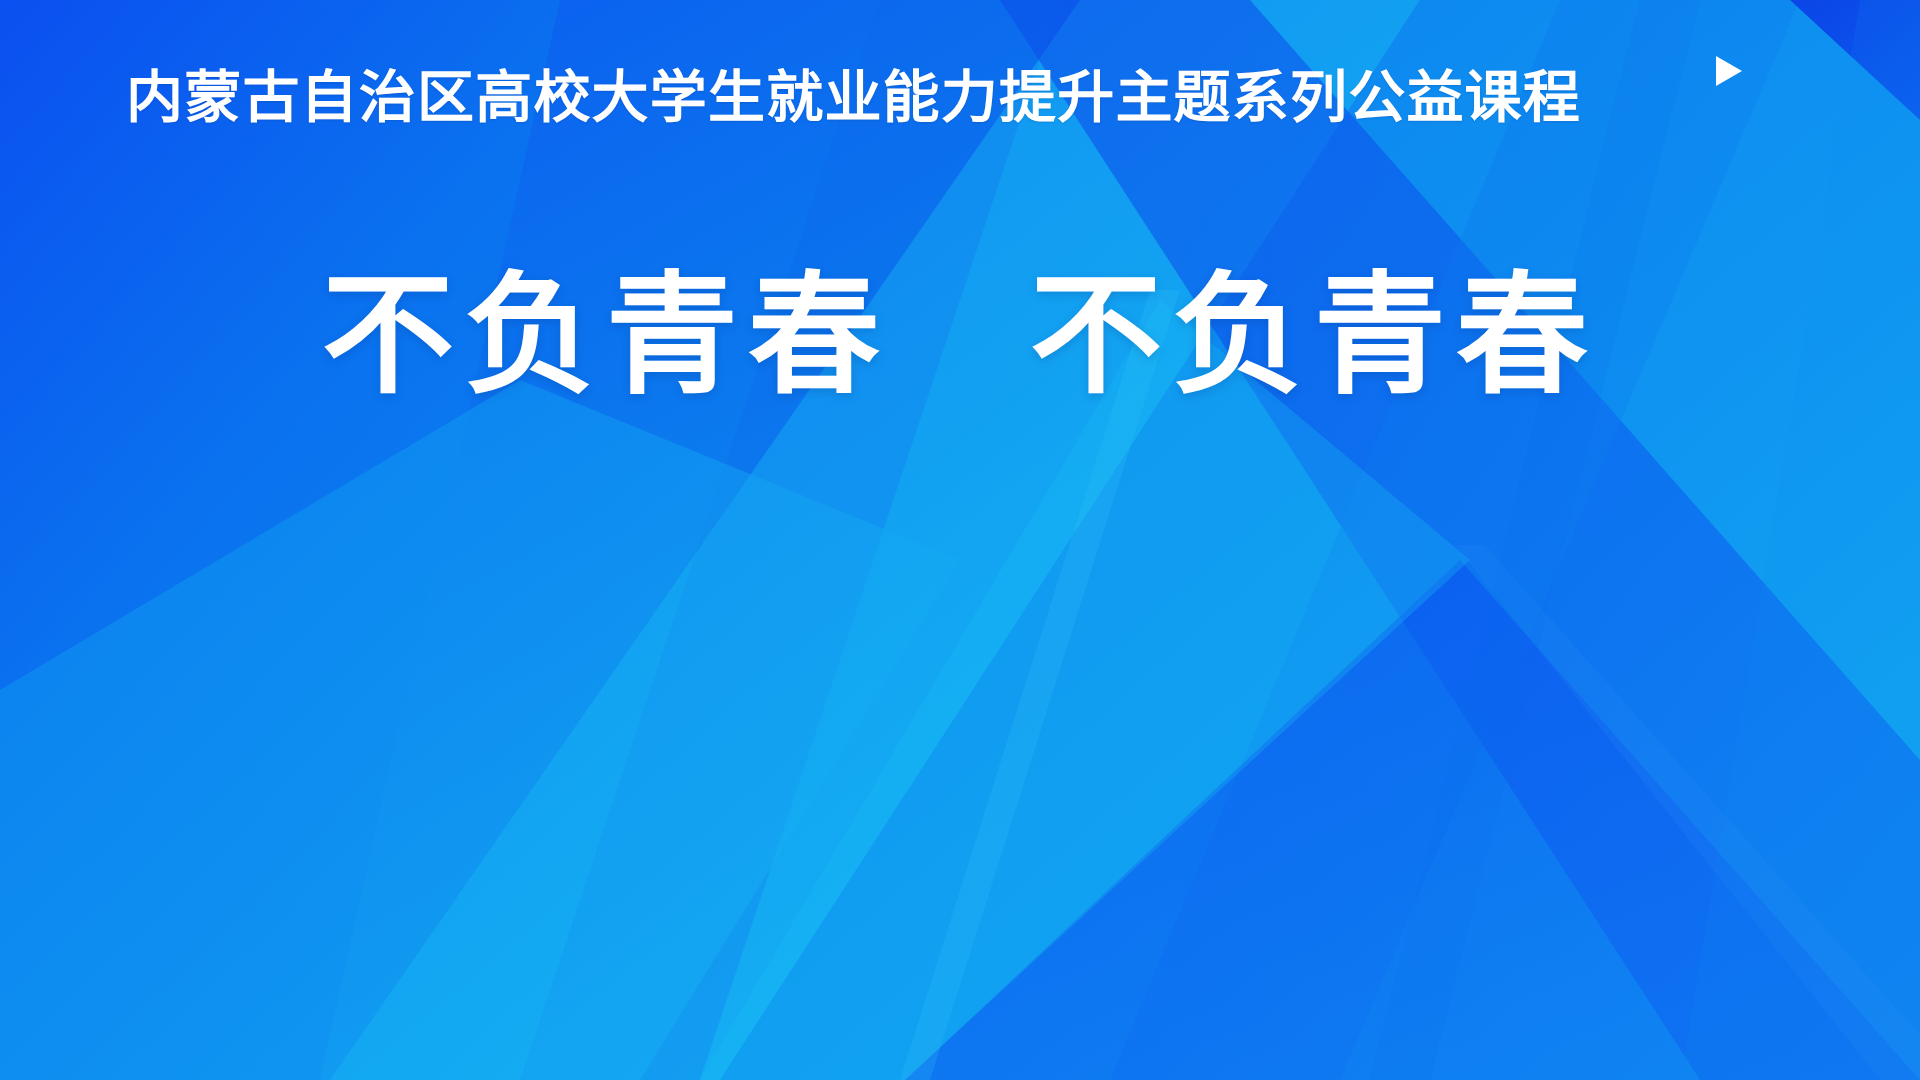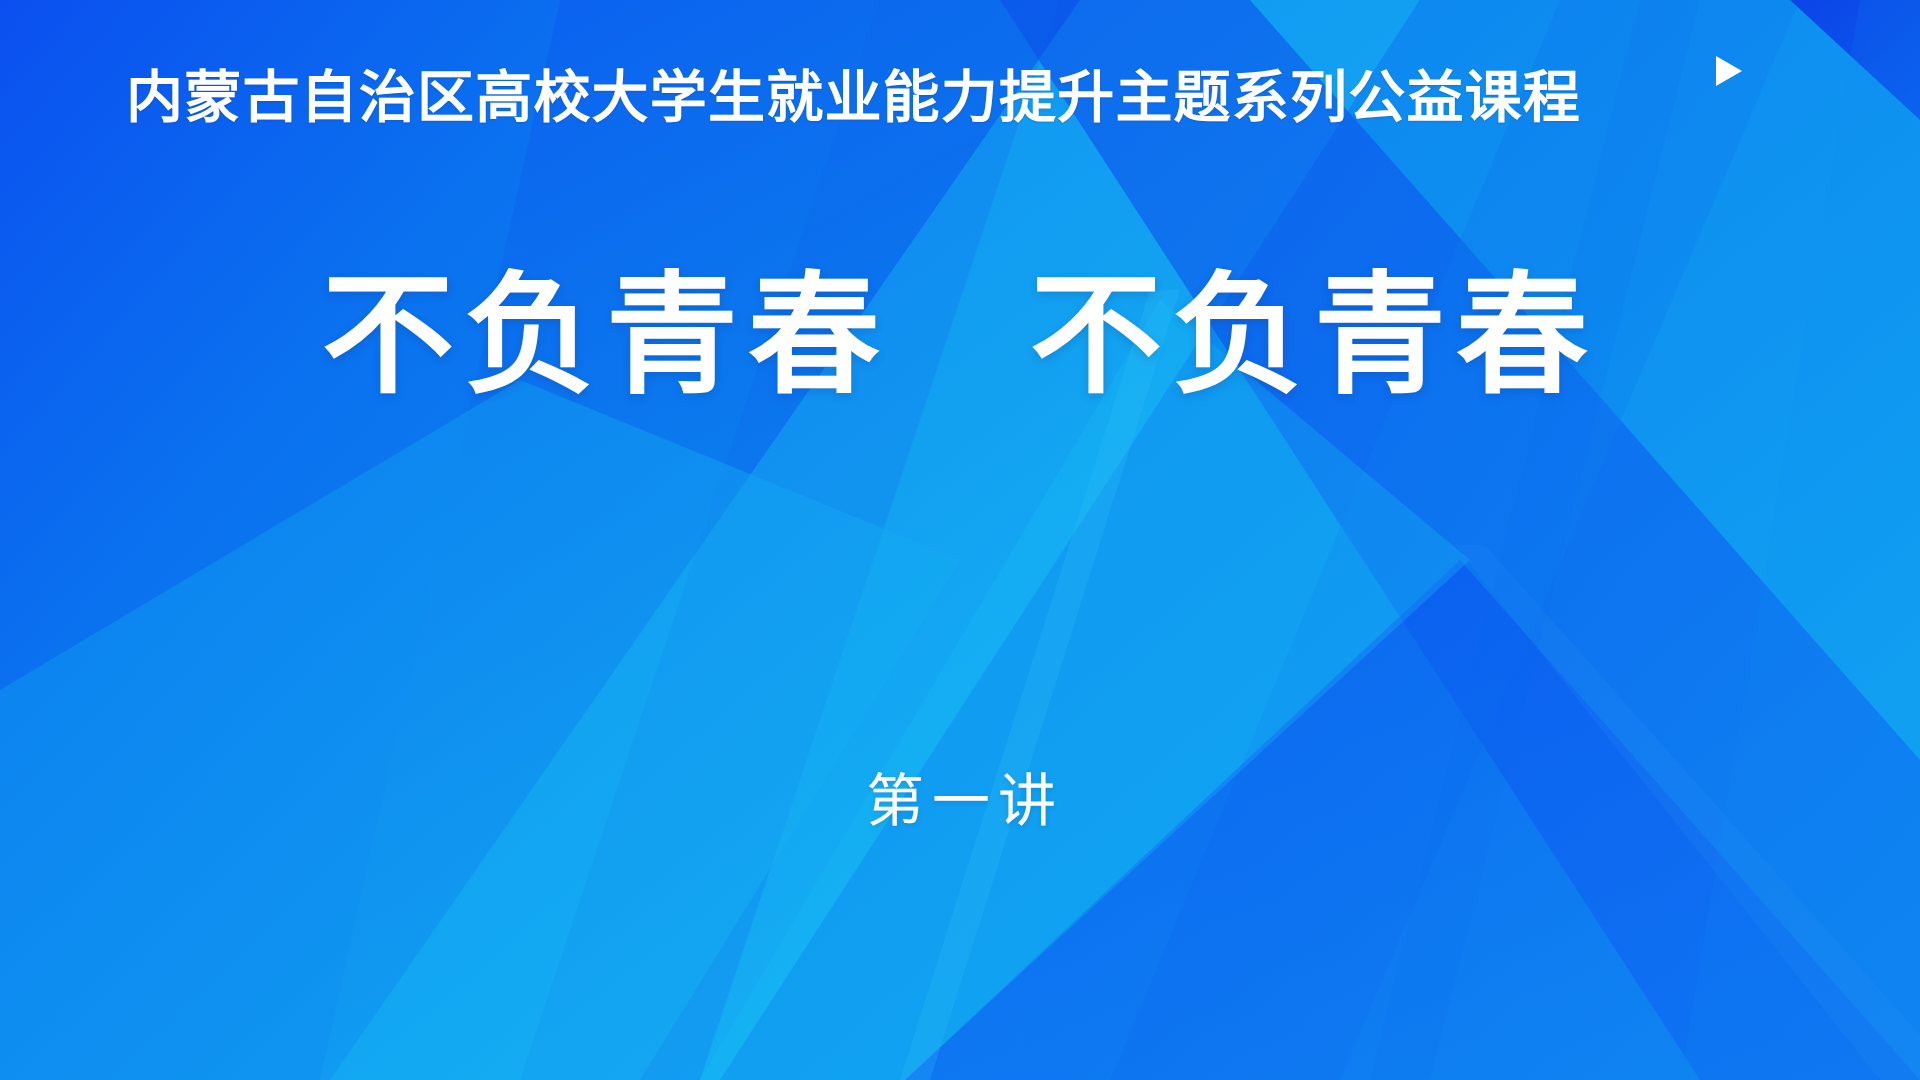--- a/index.html
+++ b/index.html
@@ -190,17 +190,14 @@
   </svg>
 
   <div id="headline">
     <div class="headline-line">
       <span>不负青春</span>
       <span class="headline-gap"></span>
       <span>不负青春</span>
     </div>
   </div>
 
-  <div id="subtitle">
-    <span id="subtitle-text">第一讲</span>
-  </div>
 
 </div>
 
 </body></html>

